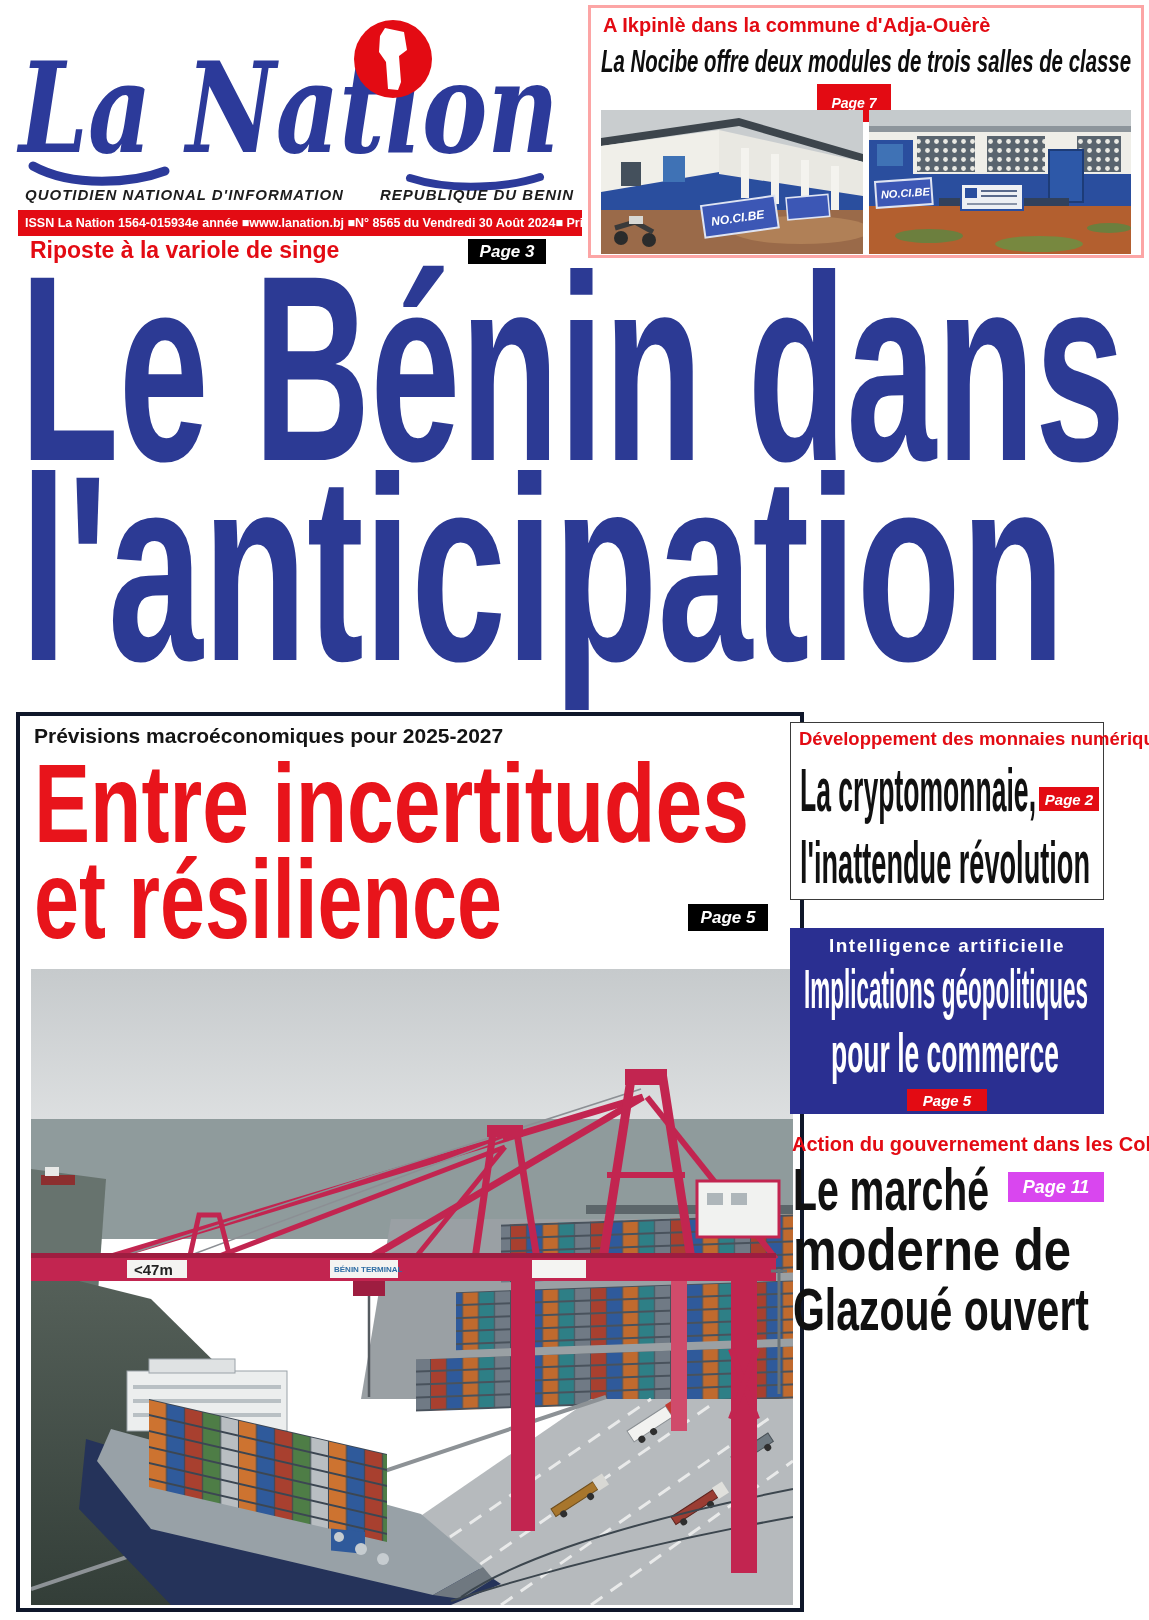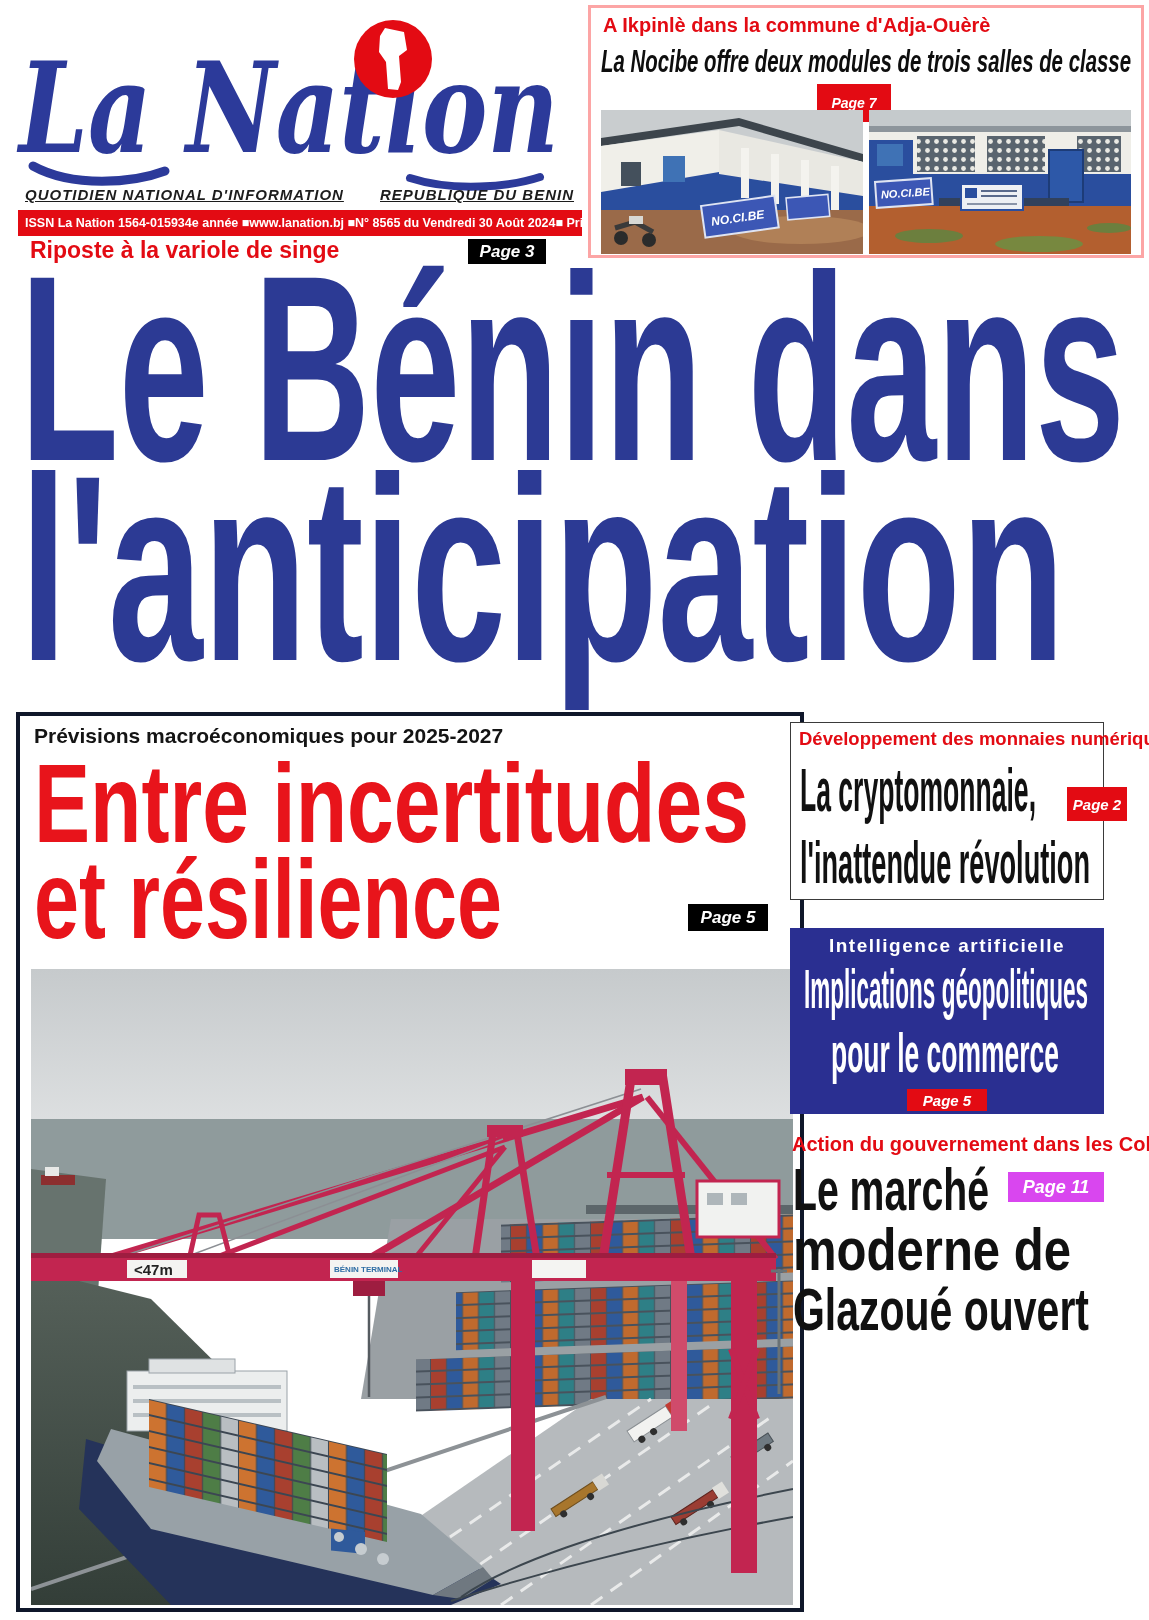--- a/index.html
+++ b/index.html
@@ -10,21 +10,21 @@
   .badge{display:flex;align-items:center;justify-content:center;color:#fff;
          font-style:italic;font-weight:bold;font-family:"Liberation Sans",sans-serif;}
   .red-bg{background:#e30b13;}
   .black-bg{background:#000000;}
   .navy-bg{background:#d946ef;}
   .kicker{font-weight:bold;white-space:nowrap;}
   .kicker.red{color:#e30b13;}
   .kicker.black{color:#141414;}
   .kicker.navy{color:#27348f;}
   .kicker.white{color:#ffffff;}
-  .tagline{font-size:15px;font-weight:bold;font-style:italic;color:#1c1c1c;letter-spacing:1px;white-space:nowrap;text-decoration:underline;}
+  .tagline{font-size:15px;font-weight:bold;font-style:italic;color:#1c1c1c;letter-spacing:1px;white-space:nowrap;}
   .infobar{background:#e30b13;color:#fff;display:flex;align-items:center;
            font-size:12.5px;font-weight:bold;white-space:nowrap;padding:0 7px;justify-content:space-between;}
   .box{box-sizing:border-box;background:#fff;}
 </style>
 </head>
 <body>
 
 <div class="page">
 
   <svg class="abs" style="left:15px;top:26px;" width="550" height="165" viewBox="0 0 550 165">
@@ -282,21 +282,21 @@
         <line x1="740" y1="302" x2="756" y2="302" stroke="#6a7275" stroke-width="3"></line>
       </g>
     </svg>
   </div>
 
   <div class="abs box" style="left:790px;top:722px;width:314px;height:178px;border:1.5px solid #3a3a3a;">
     <div class="abs kicker red" style="left:8px;top:5px;font-size:18.5px;">Développement des monnaies numériques</div>
     <svg class="abs" style="left:8px;top:30px;" width="242" height="76" viewBox="0 0 242 76">
       <text x="1" y="58" font-family="Liberation Sans, sans-serif" font-weight="bold" font-size="62" fill="#111111" textLength="236" lengthAdjust="spacingAndGlyphs">La cryptomonnaie,</text>
     </svg>
-    <div class="abs badge red-bg" style="left:248px;top:64px;width:60px;height:34px;font-size:15px;margin-left:28px;">Page 2</div>
+    <div class="abs badge red-bg" style="left:248px;top:64px;width:60px;height:24px;font-size:15px;">Page 2</div>
     <svg class="abs" style="left:8px;top:106px;" width="298" height="68" viewBox="0 0 298 68">
       <text x="1" y="54" font-family="Liberation Sans, sans-serif" font-weight="bold" font-size="60" fill="#111111" textLength="290" lengthAdjust="spacingAndGlyphs">l'inattendue révolution</text>
     </svg>
   </div>
 
   <div class="abs" style="left:790px;top:928px;width:314px;height:186px;background:#2a2f91;">
     <div class="abs kicker white" style="left:0;top:7px;width:314px;text-align:center;font-size:19px;letter-spacing:1.5px;">Intelligence artificielle</div>
     <svg class="abs" style="left:13px;top:32px;" width="288" height="60" viewBox="0 0 288 60">
       <text x="1" y="48" font-family="Liberation Sans, sans-serif" font-weight="bold" font-size="56" fill="#ffffff" textLength="284" lengthAdjust="spacingAndGlyphs">Implications géopolitiques</text>
     </svg>

